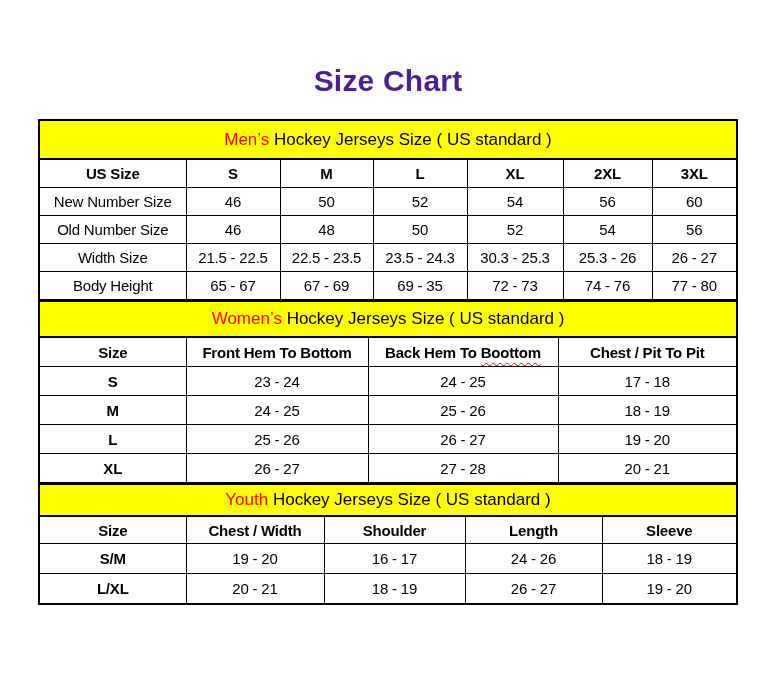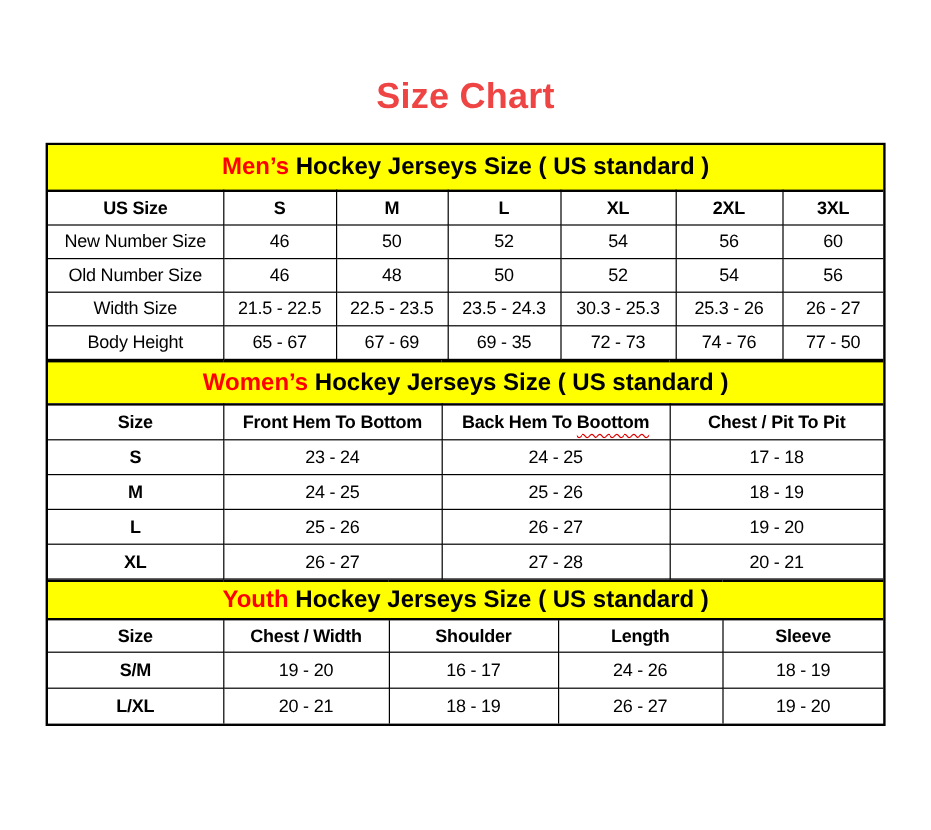--- a/index.html
+++ b/index.html
@@ -11,21 +11,21 @@
     font-family: "Liberation Sans", sans-serif;
     color: #000000;
     overflow: hidden;
   }
   .page-title {
     margin: 0;
     padding-top: 64px;
     text-align: center;
     font-size: 30px;
     font-weight: bold;
-    color: #ef4444;
+    color: #4c1d95;
     letter-spacing: 0.2px;
   }
   .chart-wrap {
     position: absolute;
     left: 38px;
     top: 119px;
     width: 696px;
     border: 2px solid #000000;
     background: #ffffff;
   }
@@ -42,22 +42,22 @@
     padding: 0 2px;
     letter-spacing: -0.2px;
     white-space: nowrap;
     overflow: hidden;
   }
   td:first-child { border-left: none; }
   td:last-child  { border-right: none; }
 
   tr.section-row td {
     background: #FFFF00;
-    font-weight: bold;
-    font-size: 20px;
+    font-weight: normal;
+    font-size: 17px;
     height: 36px;
     border-top: 2px solid #000000;
     border-bottom: 2px solid #000000;
     letter-spacing: 0;
   }
   table.first tr.section-row td { border-top: none; }
   table.last  tr:last-child  td { border-bottom: none; }
 
   tr.head-row td { font-weight: bold; }
 
@@ -139,21 +139,21 @@
         <td>25.3 - 26</td>
         <td>26 - 27</td>
       </tr>
       <tr class="data-row">
         <td>Body Height</td>
         <td>65 - 67</td>
         <td>67 - 69</td>
         <td>69 - 35</td>
         <td>72 - 73</td>
         <td>74 - 76</td>
-        <td>77 - 50</td>
+        <td>77 - 80</td>
       </tr>
     </tbody>
   </table>
 
   <table class="womens">
     <colgroup>
       <col style="width:146px">
         <col style="width:182px">
         <col style="width:190px">
         <col style="width:178px">

